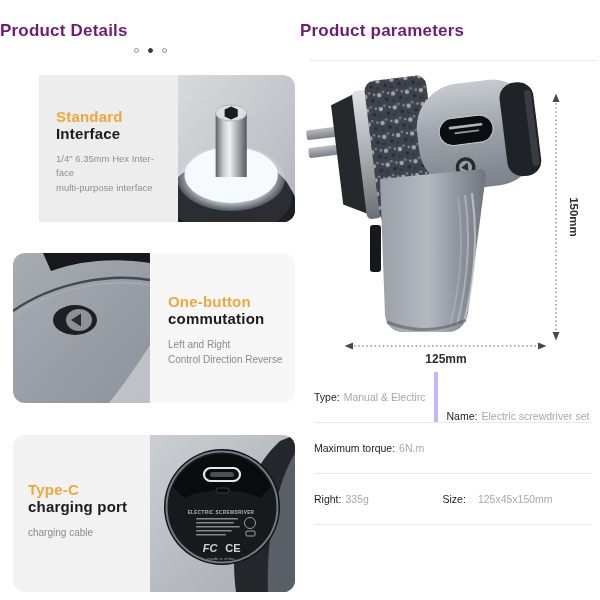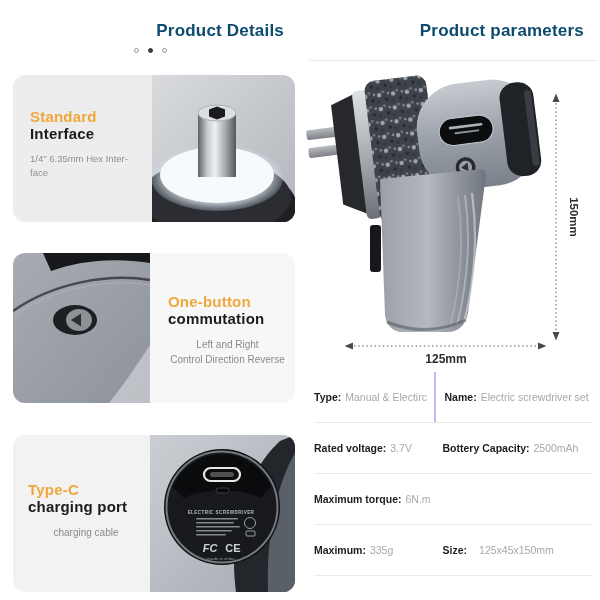--- a/index.html
+++ b/index.html
@@ -5,72 +5,73 @@
   html,body{margin:0;padding:0;}
   body{
     width:600px;height:600px;position:relative;background:#ffffff;
     font-family:"Liberation Sans",sans-serif;overflow:hidden;
     -webkit-font-smoothing:antialiased;
   }
   
   .left-col{position:absolute;left:0;top:0;width:300px;height:600px;}
   .right-col{position:absolute;left:300px;top:0;width:300px;height:600px;}
   .panel-title{
-    text-align:right;font-size:17px;font-weight:bold;color:#0c4a6e;
-    margin:21px 16px 0;letter-spacing:.2px;
+    text-align:left;font-size:17px;font-weight:bold;color:#701a75;
+    margin:21px 0 0;letter-spacing:.2px;
   }
   .title-rule{position:absolute;top:60px;left:10px;width:286px;height:1px;background:#e8e8e8;}
   
   .dots{display:flex;justify-content:center;gap:9px;margin-top:7px;}
   .dot{width:5px;height:5px;border-radius:50%;border:1px solid #949494;box-sizing:border-box;background:transparent;}
   .dot.active{background:#3a3a3a;border-color:#3a3a3a;}
   
   .card{position:absolute;left:13px;width:282px;border-radius:12px;overflow:hidden;display:flex;}
   .card1{top:75px;height:147px;}
   .card2{top:253px;height:150px;}
   .card3{top:435px;height:157px;}
   .card-text{box-sizing:border-box;}
-  .card1 .card-text{width:139px;background:#ededed;padding:33px 8px 0 17px;}
+  .card1 .card-text{width:139px;background:#ededed;padding:33px 8px 0 17px;margin-left:26px;}
   .card2 .card-text{width:145px;background:#f7f7f7;padding:40px 8px 0 18px;}
   .card3 .card-text{width:137px;background:#f2f2f2;padding:46px 6px 0 15px;}
   .card-photo{flex:1;position:relative;}
   .card-photo svg{display:block;width:100%;height:100%;}
   .accent{font-size:15px;font-weight:bold;letter-spacing:.2px;line-height:1.15;}
   .heading{font-size:15px;font-weight:bold;color:#1b1b1b;letter-spacing:.2px;line-height:1.15;margin-bottom:9px;}
   .feat-line{margin:0;font-size:9.5px;color:#8f8f8f;line-height:1.55;}
-  .card2 .feat-line,.card3 .feat-line{font-size:10px;color:#8a8a8a;text-align:center;}
+  .card2 .feat-line,.card3 .feat-line{font-size:10px;color:#8a8a8a;}
   
   .diagram{position:absolute;left:0;top:55px;width:300px;height:320px;}
   
   .spec-table{position:absolute;left:14px;top:372px;width:278px;}
   .spec-row{display:flex;align-items:stretch;height:50px;border-bottom:1px solid #eaeaea;}
   .spec-cell{display:flex;align-items:center;}
   .spec-cell.c1{width:43%;}
   .spec-cell.c2{width:57%;padding-left:9px;box-sizing:border-box;}
-  .spec-cell.divided{border-left:2px solid #c4b5fd;}
-  .lbl{font-size:10.5px;font-weight:bold;color:#1c1c1c;margin-right:4px;white-space:nowrap;}
+  .spec-cell.divided{border-left:4px solid #c4b5fd;align-items:flex-end;}
+  .lbl{font-size:10.5px;font-weight:normal;color:#1c1c1c;margin-right:4px;white-space:nowrap;}
   .val{font-size:10.5px;color:#a8a8a8;white-space:nowrap;}
 </style>
 </head>
 <body>
 
 <div class="left-col">
   <h2 class="panel-title">Product Details</h2>
   <div class="dots">
     <span class="dot"></span>
     <span class="dot active"></span>
     <span class="dot"></span>
   </div>
 
   <div class="card card1">
     <div class="card-text">
       <div class="accent" style="color:#F0A73C">Standard</div>
       <div class="heading">Interface</div>
       <p class="feat-line">1/4" 6.35mm Hex Inter-</p>
       <p class="feat-line">face</p>
+      <p class="feat-line">multi-purpose interface</p>
     </div>
     <div class="card-photo">
       <svg viewBox="0 0 143 147" preserveAspectRatio="none">
         <defs>
           <linearGradient id="bg1" x1="0" y1="0" x2="1" y2="1">
             <stop offset="0" stop-color="#d8dadd"></stop>
               <stop offset="1" stop-color="#b2b5bb"></stop>
           </linearGradient>
           <radialGradient id="glow1" cx="0.5" cy="0.5" r="0.5">
             <stop offset="0" stop-color="#ffffff"></stop>
@@ -247,37 +248,27 @@
         <span class="lbl">Type:</span>
         <span class="val">Manual &amp; Electirc</span>
       </div>
       <div class="spec-cell c2 divided">
         <span class="lbl">Name:</span>
         <span class="val">Electric screwdriver set</span>
       </div>
     </div>
     <div class="spec-row">
       <div class="spec-cell c1">
-        <span class="lbl">Rated voltage:</span>
-        <span class="val">3.7V</span>
-      </div>
-      <div class="spec-cell c2">
-        <span class="lbl">Bottery Capacity:</span>
-        <span class="val">2500mAh</span>
+        <span class="lbl">Maximum torque:</span>
+        <span class="val">6N.m</span>
       </div>
     </div>
     <div class="spec-row">
       <div class="spec-cell c1">
-        <span class="lbl">Maximum torque:</span>
-        <span class="val">6N.m</span>
-      </div>
-    </div>
-    <div class="spec-row">
-      <div class="spec-cell c1">
-        <span class="lbl">Maximum:</span>
+        <span class="lbl">Right:</span>
         <span class="val">335g</span>
       </div>
       <div class="spec-cell c2">
         <span class="lbl" style="margin-right:12px">Size:</span>
         <span class="val">125x45x150mm</span>
       </div>
     </div>
   </div>
 </div>
 

